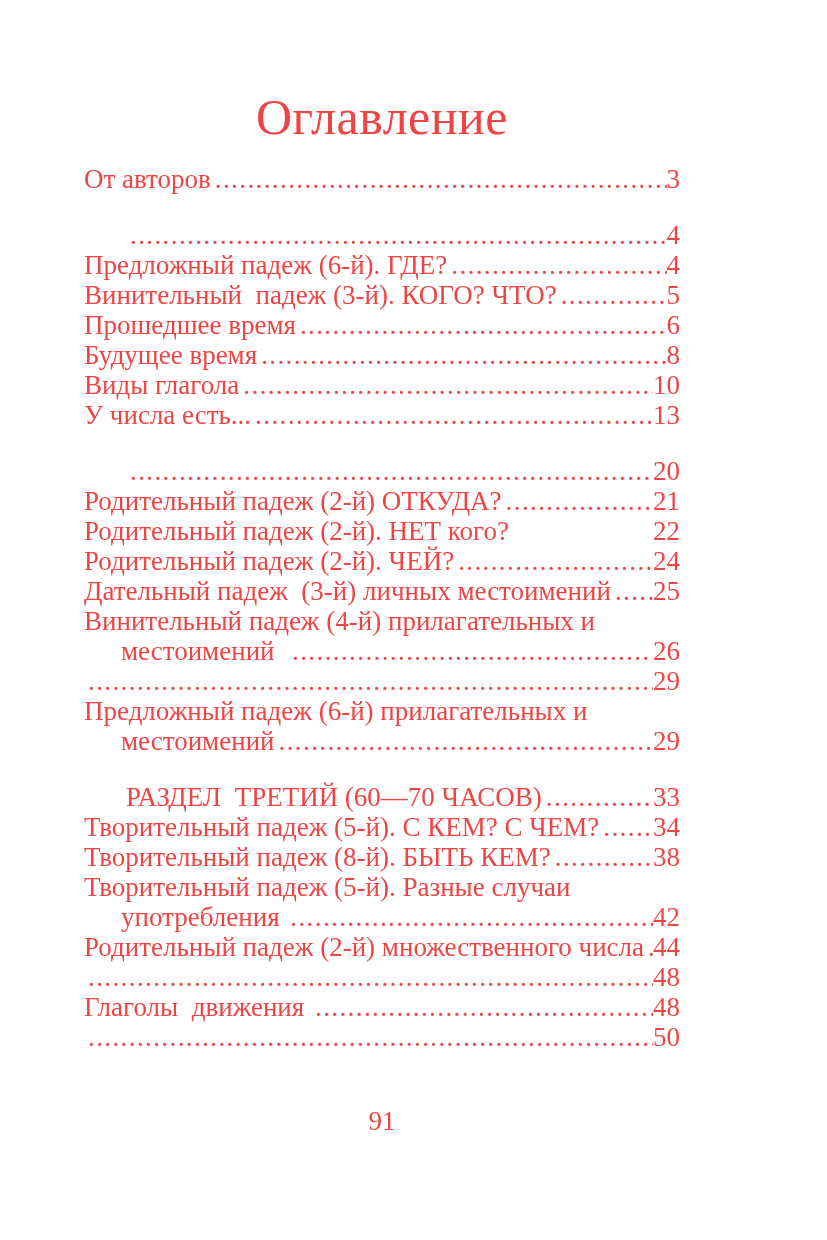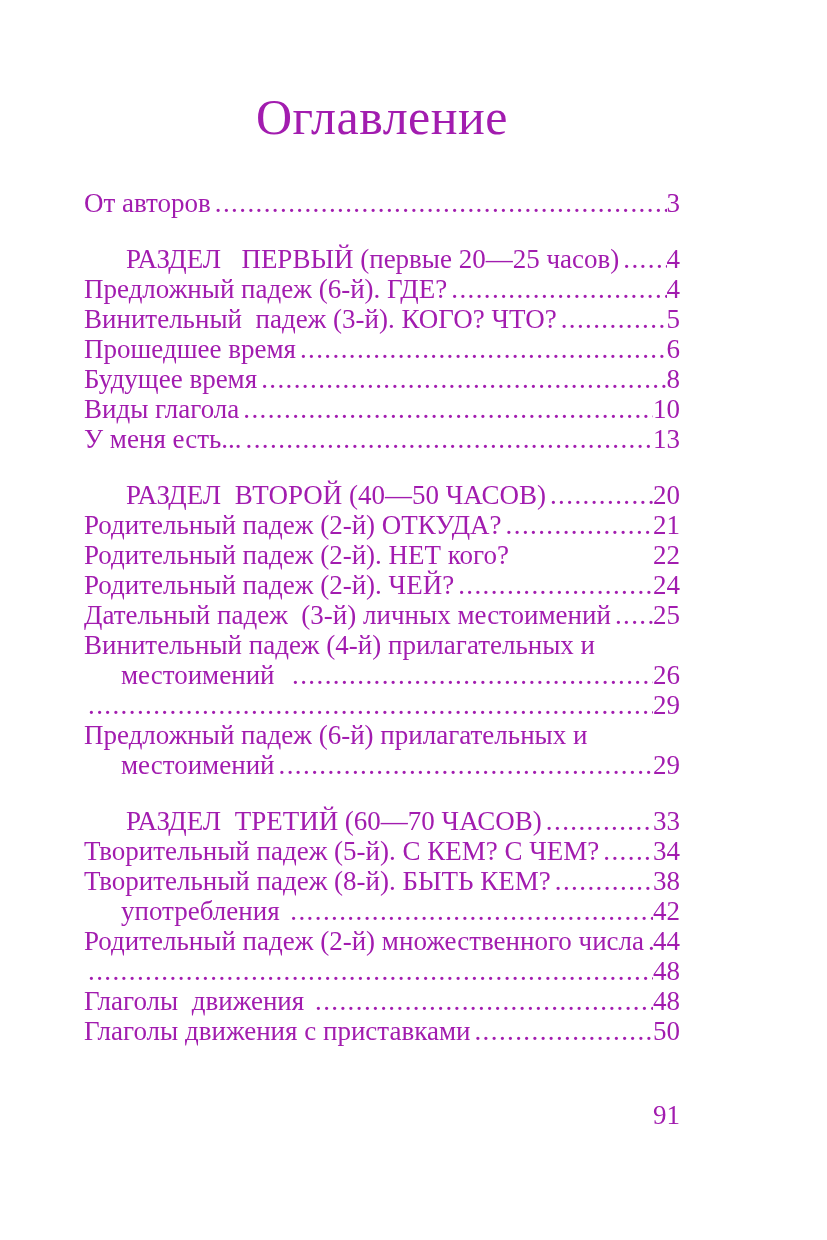--- a/index.html
+++ b/index.html
@@ -5,39 +5,39 @@
   html, body {
     margin: 0;
     padding: 0;
     background: #ffffff;
   }
   .page {
     position: relative;
     width: 794px;
     height: 1240px;
     background: #ffffff;
-    color: #a21caf;
+    color: #ef4444;
     font-family: "Liberation Serif", "DejaVu Serif", serif;
     overflow: hidden;
     box-sizing: border-box;
   }
   .content {
     padding-left: 84px;
     padding-right: 114px;
   }
   .doc-title {
     margin: 92px 0 0 0;
     font-size: 50px;
     font-weight: 400;
     line-height: 1;
     text-align: center;
     letter-spacing: 0.5px;
   }
   .toc-list {
-    margin-top: 46px;
+    margin-top: 22px;
   }
   .toc-row {
     display: flex;
     align-items: baseline;
     font-size: 27px;
     line-height: 30px;
     height: 30px;
   }
   .toc-row .entry-text {
     white-space: pre;
@@ -53,40 +53,39 @@
   }
   .toc-row .page-num {
     flex: 0 0 auto;
     white-space: nowrap;
   }
   .indent-section { padding-left: 42px; }
   .indent-continuation { padding-left: 37px; }
   .gap-before { margin-top: 26px; }
   .footer-page-number {
     margin-top: 54px;
-    text-align: right;
+    text-align: center;
     font-size: 27px;
     line-height: 30px;
   }
 </style>
 </head>
 <body>
 
 <div class="page">
   <div class="content">
     <h1 class="doc-title">Оглавление</h1>
 
     <div class="toc-list">
         <div class="toc-row">
     <span class="entry-text">От авторов</span>
     <span class="leader">........................................................................................................................................................................................................</span>
     <span class="page-num">3</span>
   </div>
         <div class="toc-row indent-section gap-before">
-    <span class="entry-text">РАЗДЕЛ   ПЕРВЫЙ (первые 20—25 часов)</span>
     <span class="leader">........................................................................................................................................................................................................</span>
     <span class="page-num">4</span>
   </div>
         <div class="toc-row">
     <span class="entry-text">Предложный падеж (6-й). ГДЕ?</span>
     <span class="leader">........................................................................................................................................................................................................</span>
     <span class="page-num">4</span>
   </div>
         <div class="toc-row">
     <span class="entry-text">Винительный  падеж (3-й). КОГО? ЧТО?</span>
@@ -102,26 +101,25 @@
     <span class="entry-text">Будущее время</span>
     <span class="leader">........................................................................................................................................................................................................</span>
     <span class="page-num">8</span>
   </div>
         <div class="toc-row">
     <span class="entry-text">Виды глагола</span>
     <span class="leader">........................................................................................................................................................................................................</span>
     <span class="page-num">10</span>
   </div>
         <div class="toc-row">
-    <span class="entry-text">У меня есть...</span>
+    <span class="entry-text">У числа есть...</span>
     <span class="leader">........................................................................................................................................................................................................</span>
     <span class="page-num">13</span>
   </div>
         <div class="toc-row indent-section gap-before">
-    <span class="entry-text">РАЗДЕЛ  ВТОРОЙ (40—50 ЧАСОВ)</span>
     <span class="leader">........................................................................................................................................................................................................</span>
     <span class="page-num">20</span>
   </div>
         <div class="toc-row">
     <span class="entry-text">Родительный падеж (2-й) ОТКУДА?</span>
     <span class="leader">........................................................................................................................................................................................................</span>
     <span class="page-num">21</span>
   </div>
         <div class="toc-row">
     <span class="entry-text">Родительный падеж (2-й). НЕТ кого?</span>
@@ -170,41 +168,45 @@
         <div class="toc-row">
     <span class="entry-text">Творительный падеж (5-й). С КЕМ? С ЧЕМ?</span>
     <span class="leader">........................................................................................................................................................................................................</span>
     <span class="page-num">34</span>
   </div>
         <div class="toc-row">
     <span class="entry-text">Творительный падеж (8-й). БЫТЬ КЕМ?</span>
     <span class="leader">........................................................................................................................................................................................................</span>
     <span class="page-num">38</span>
   </div>
+        <div class="toc-row">
+    <span class="entry-text">Творительный падеж (5-й). Разные случаи</span>
+    <span class="leader"></span>
+    <span class="page-num"></span>
+  </div>
         <div class="toc-row indent-continuation">
     <span class="entry-text">употребления </span>
     <span class="leader">........................................................................................................................................................................................................</span>
     <span class="page-num">42</span>
   </div>
         <div class="toc-row">
     <span class="entry-text">Родительный падеж (2-й) множественного числа</span>
     <span class="leader">........................................................................................................................................................................................................</span>
     <span class="page-num">44</span>
   </div>
         <div class="toc-row">
     <span class="leader">........................................................................................................................................................................................................</span>
     <span class="page-num">48</span>
   </div>
         <div class="toc-row">
     <span class="entry-text">Глаголы  движения </span>
     <span class="leader">........................................................................................................................................................................................................</span>
     <span class="page-num">48</span>
   </div>
         <div class="toc-row">
-    <span class="entry-text">Глаголы движения с приставками</span>
     <span class="leader">........................................................................................................................................................................................................</span>
     <span class="page-num">50</span>
   </div>
       </div>
 
     <div class="footer-page-number">91</div>
   </div>
 </div>
 
 </body></html>

